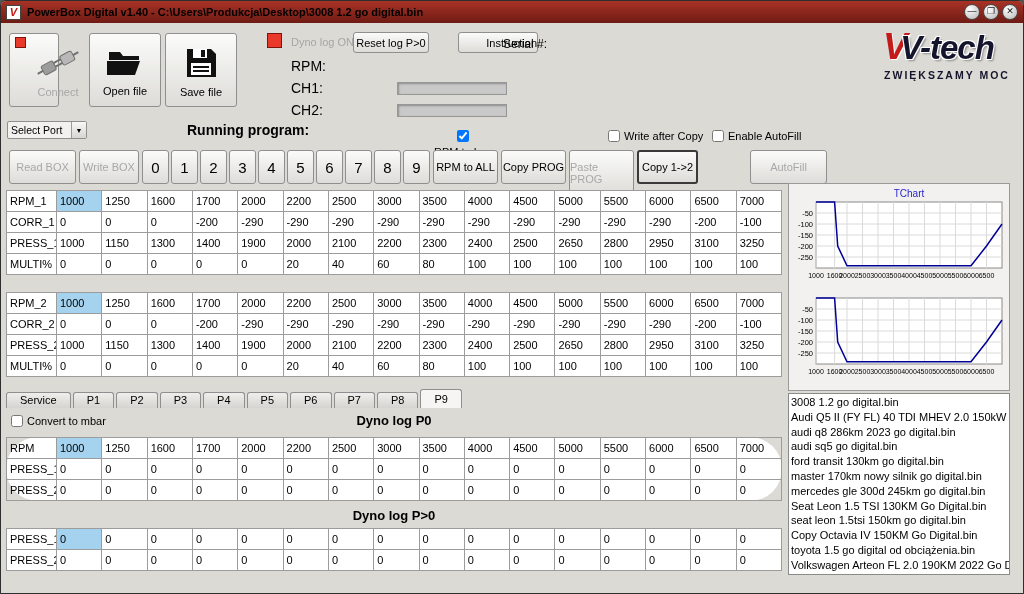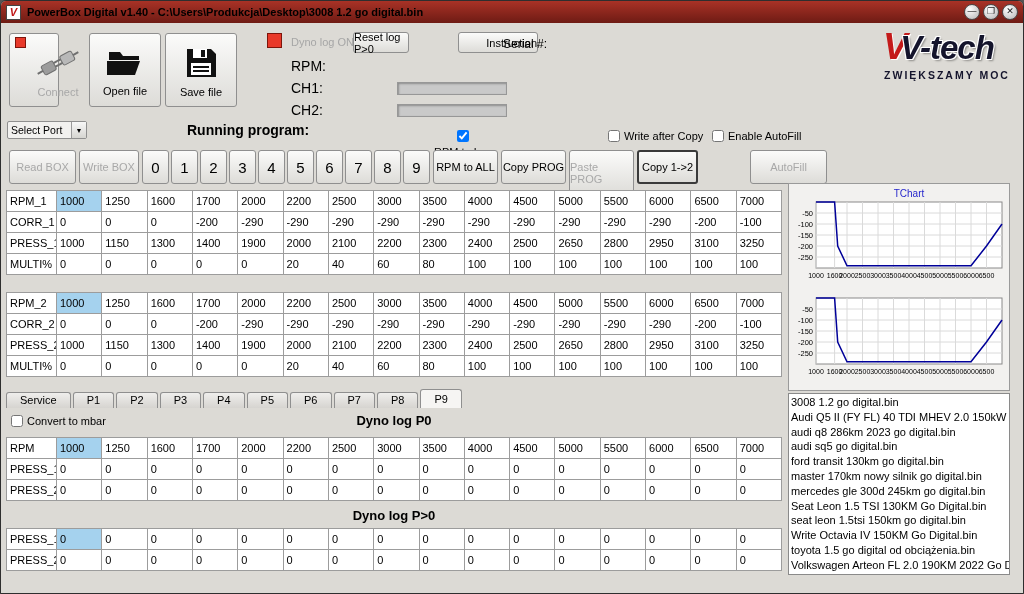--- a/index.html
+++ b/index.html
@@ -129,21 +129,21 @@
     <span class="lbl">Open file</span>
   </div>
 
   <div class="select">
     <span class="txt">Select Port</span>
     <span class="arrow">▼</span>
   </div>
 
   <div class="red-ind" style="left:266px;top:32px;width:15px;height:15px;"></div>
   <div class="plain-label grey-label" style="left:290px;top:35px;">Dyno log ON</div>
-  <div class="btn" style="left:352px;top:31px;width:56px;height:21px;">
+  <div class="btn" style="left:352px;top:31px;width:76px;height:21px;">
       <span>Reset log P&gt;0</span>
     </div>
   <div class="btn" style="left:457px;top:31px;width:80px;height:21px;justify-content:flex-end;">
       <span>Instruction</span>
     </div>
   <div class="plain-label" style="left:502px;top:36px;font-size:12px;">Serial #:</div>
 
   <div class="plain-label big-label" style="left:290px;top:57px;">RPM:</div>
   <div class="plain-label big-label" style="left:290px;top:79px;">CH1:</div>
   <div class="plain-label big-label" style="left:290px;top:101px;">CH2:</div>
@@ -370,21 +370,21 @@
       <div class="tab">P7</div>
       <div class="tab">P8</div>
       <div class="tab active">P9</div>
     </div>
 
   <label class="cb" style="left:10px;top:414px;">
     <input type="checkbox" style="">
     <span>Convert to mbar</span>
   </label>
   <div class="dyno-title" style="top:412px;">Dyno log  P0</div>
-  <table class="grid-table" style="left:5px;top:436px;">
+  <table class="grid-table" style="left:5px;top:436px;border-radius:32px;">
     <tbody>
         <tr>
           <td class="rl">RPM</td>
           <td class="hl">1000</td>
           <td>1250</td>
           <td>1600</td>
           <td>1700</td>
           <td>2000</td>
           <td>2200</td>
           <td>2500</td>
@@ -573,18 +573,18 @@
   <div class="file-list">
       <div class="file-item">3008 1.2 go digital.bin</div>
       <div class="file-item">Audi Q5 II (FY FL) 40 TDI MHEV 2.0 150kW 204KM (...</div>
       <div class="file-item">audi q8 286km 2023 go digital.bin</div>
       <div class="file-item">audi sq5 go digital.bin</div>
       <div class="file-item">ford transit 130km go digital.bin</div>
       <div class="file-item">master 170km nowy silnik go digital.bin</div>
       <div class="file-item">mercedes gle 300d 245km go digital.bin</div>
       <div class="file-item">Seat Leon 1.5 TSI 130KM Go Digital.bin</div>
       <div class="file-item">seat leon 1.5tsi 150km go digital.bin</div>
-      <div class="file-item">Write Octavia IV 150KM Go Digital.bin</div>
+      <div class="file-item">Copy Octavia IV 150KM Go Digital.bin</div>
       <div class="file-item">toyota 1.5 go digital od obciążenia.bin</div>
       <div class="file-item">Volkswagen Arteon FL 2.0 190KM 2022 Go Digital Au...</div>
     </div>
 
 </div>
 
 </body></html>

